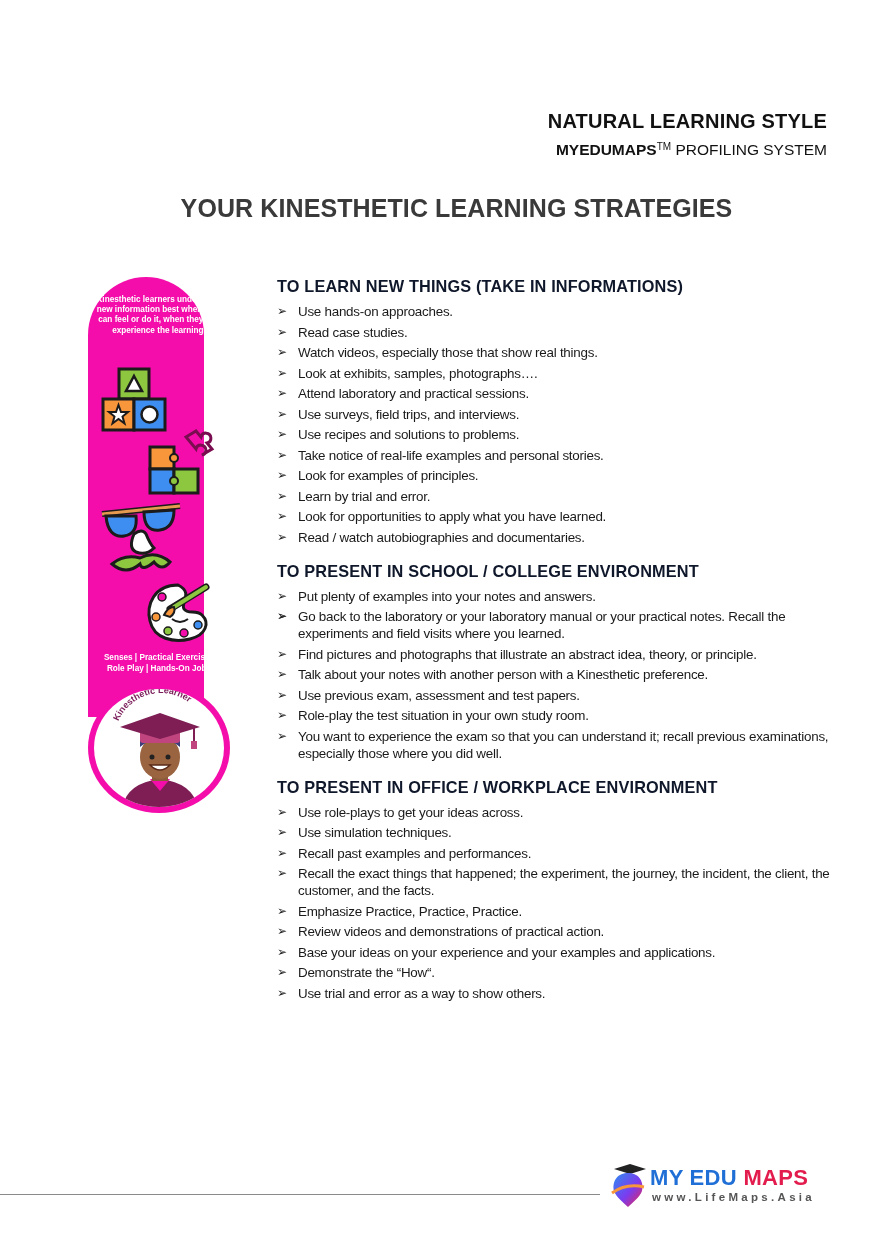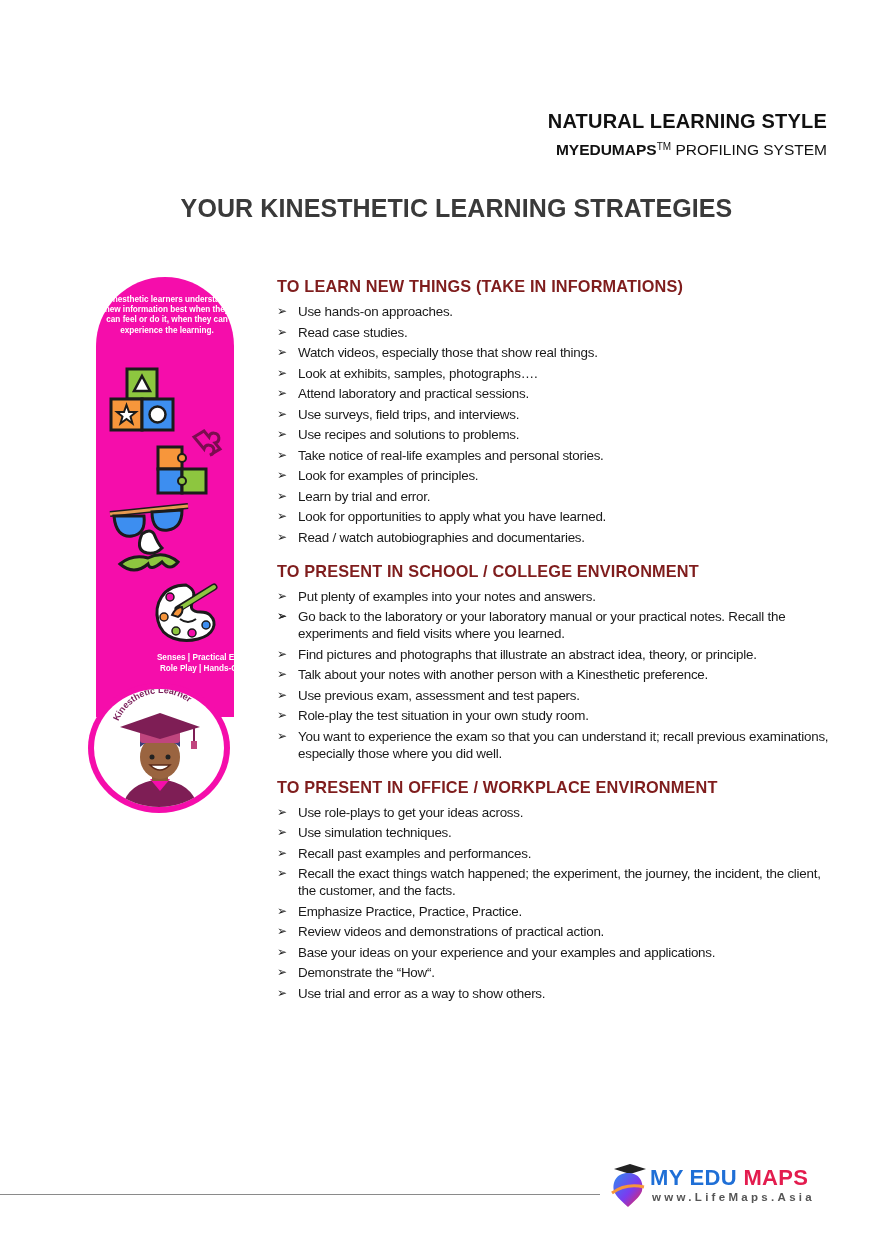--- a/index.html
+++ b/index.html
@@ -9,37 +9,37 @@
   .hdr { position: absolute; right: 54px; top: 64px; text-align: right; margin-top: 44px; }
   .hdr-title { font-size: 20px; font-weight: bold; letter-spacing: 0.2px; color: #111; line-height: 26px; }
   .hdr-sub { font-size: 15.5px; color: #111; line-height: 22px; margin-top: 2px; }
   .hdr-sub b { font-weight: bold; }
   .hdr-sub sup { font-size: 10px; vertical-align: 5px; }
 
   .page-title { position: absolute; left: 16px; width: 881px; top: 194px; text-align: center;
                 font-size: 25px; font-weight: bold; color: #3a3a3a; letter-spacing: 0.1px; }
 
   
-  .sidebar { position: absolute; left: 96px; top: 277px; width: 138px; height: 440px;
+  .sidebar { position: absolute; left: 88px; top: 277px; width: 116px; height: 440px;
              background: #f50dab; border-radius: 71px 71px 0 0; }
   .sb-intro { position: absolute; left: 8px; width: 126px; top: 18px; color: #fff;
               font-size: 8.2px; line-height: 10.2px; text-align: center; font-weight: bold; }
   .sb-tags { position: absolute; left: 0; width: 142px; top: 376px; color: #fff;
-             font-size: 8.2px; line-height: 10.5px; text-align: center; font-weight: bold; padding-left: 45px; }
+             font-size: 8.2px; line-height: 10.5px; text-align: center; font-weight: bold; }
   .sb-icon { position: absolute; }
   .badge { position: absolute; left: 88px; top: 683px; width: 142px; height: 130px;
            border-radius: 50%; background: #f50dab; }
   .badge-inner { position: absolute; left: 6px; top: 6px; width: 130px; height: 118px;
                  border-radius: 50%; background: #fff; overflow: hidden; }
   .badge-text { position: absolute; left: 0; top: 0; }
 
   
   .content { position: absolute; left: 277px; top: 275px; width: 560px; }
   .section { margin-bottom: 14px; }
-  .sec-title { font-size: 16.3px; font-weight: bold; color: #7f1d1d; letter-spacing: 0.15px;
+  .sec-title { font-size: 16.3px; font-weight: bold; color: #0f172a; letter-spacing: 0.15px;
                line-height: 22px; margin: 0 0 6px 0; }
   .items { list-style: none; margin: 0; padding: 0; }
   .item { position: relative; padding-left: 21px; font-size: 13.4px; line-height: 17px;
           margin-bottom: 3.5px; color: #1a1a1a; letter-spacing: -0.25px; font-stretch: condensed; }
   .bullet { position: absolute; left: 0; top: 0; font-size: 12px; color: #222; }
 
   .footer-line { position: absolute; left: 0; top: 1194px; width: 600px; height: 1px; background: #8a8a8a; }
   .logo { position: absolute; left: 606px; top: 1163px; width: 230px; height: 45px; }
   .logo-main { position: absolute; left: 44px; top: 2px; font-size: 22px; font-weight: bold; letter-spacing: 0.3px; }
   .logo-main .blue { color: #1f6fd6; }
@@ -165,21 +165,21 @@
       <li class="item"><span class="bullet">➢</span><span>You want to experience the exam so that you can understand it; recall previous examinations, especially those where you did well.</span></li>
     </ul>
   </div>
 
   <div class="section">
     <h2 class="sec-title">TO PRESENT IN OFFICE / WORKPLACE ENVIRONMENT</h2>
     <ul class="items">
       <li class="item"><span class="bullet">➢</span><span>Use role-plays to get your ideas across.</span></li>
       <li class="item"><span class="bullet">➢</span><span>Use simulation techniques.</span></li>
       <li class="item"><span class="bullet">➢</span><span>Recall past examples and performances.</span></li>
-      <li class="item"><span class="bullet">➢</span><span>Recall the exact things watch happened; the experiment, the journey, the incident, the client, the customer, and the facts.</span></li>
+      <li class="item"><span class="bullet">➢</span><span>Recall the exact things that happened; the experiment, the journey, the incident, the client, the customer, and the facts.</span></li>
       <li class="item"><span class="bullet">➢</span><span>Emphasize Practice, Practice, Practice.</span></li>
       <li class="item"><span class="bullet">➢</span><span>Review videos and demonstrations of practical action.</span></li>
       <li class="item"><span class="bullet">➢</span><span>Base your ideas on your experience and your examples and applications.</span></li>
       <li class="item"><span class="bullet">➢</span><span>Demonstrate the “How“.</span></li>
       <li class="item"><span class="bullet">➢</span><span>Use trial and error as a way to show others.</span></li>
     </ul>
   </div>
 </div>
 
 <div class="footer-line"></div>

